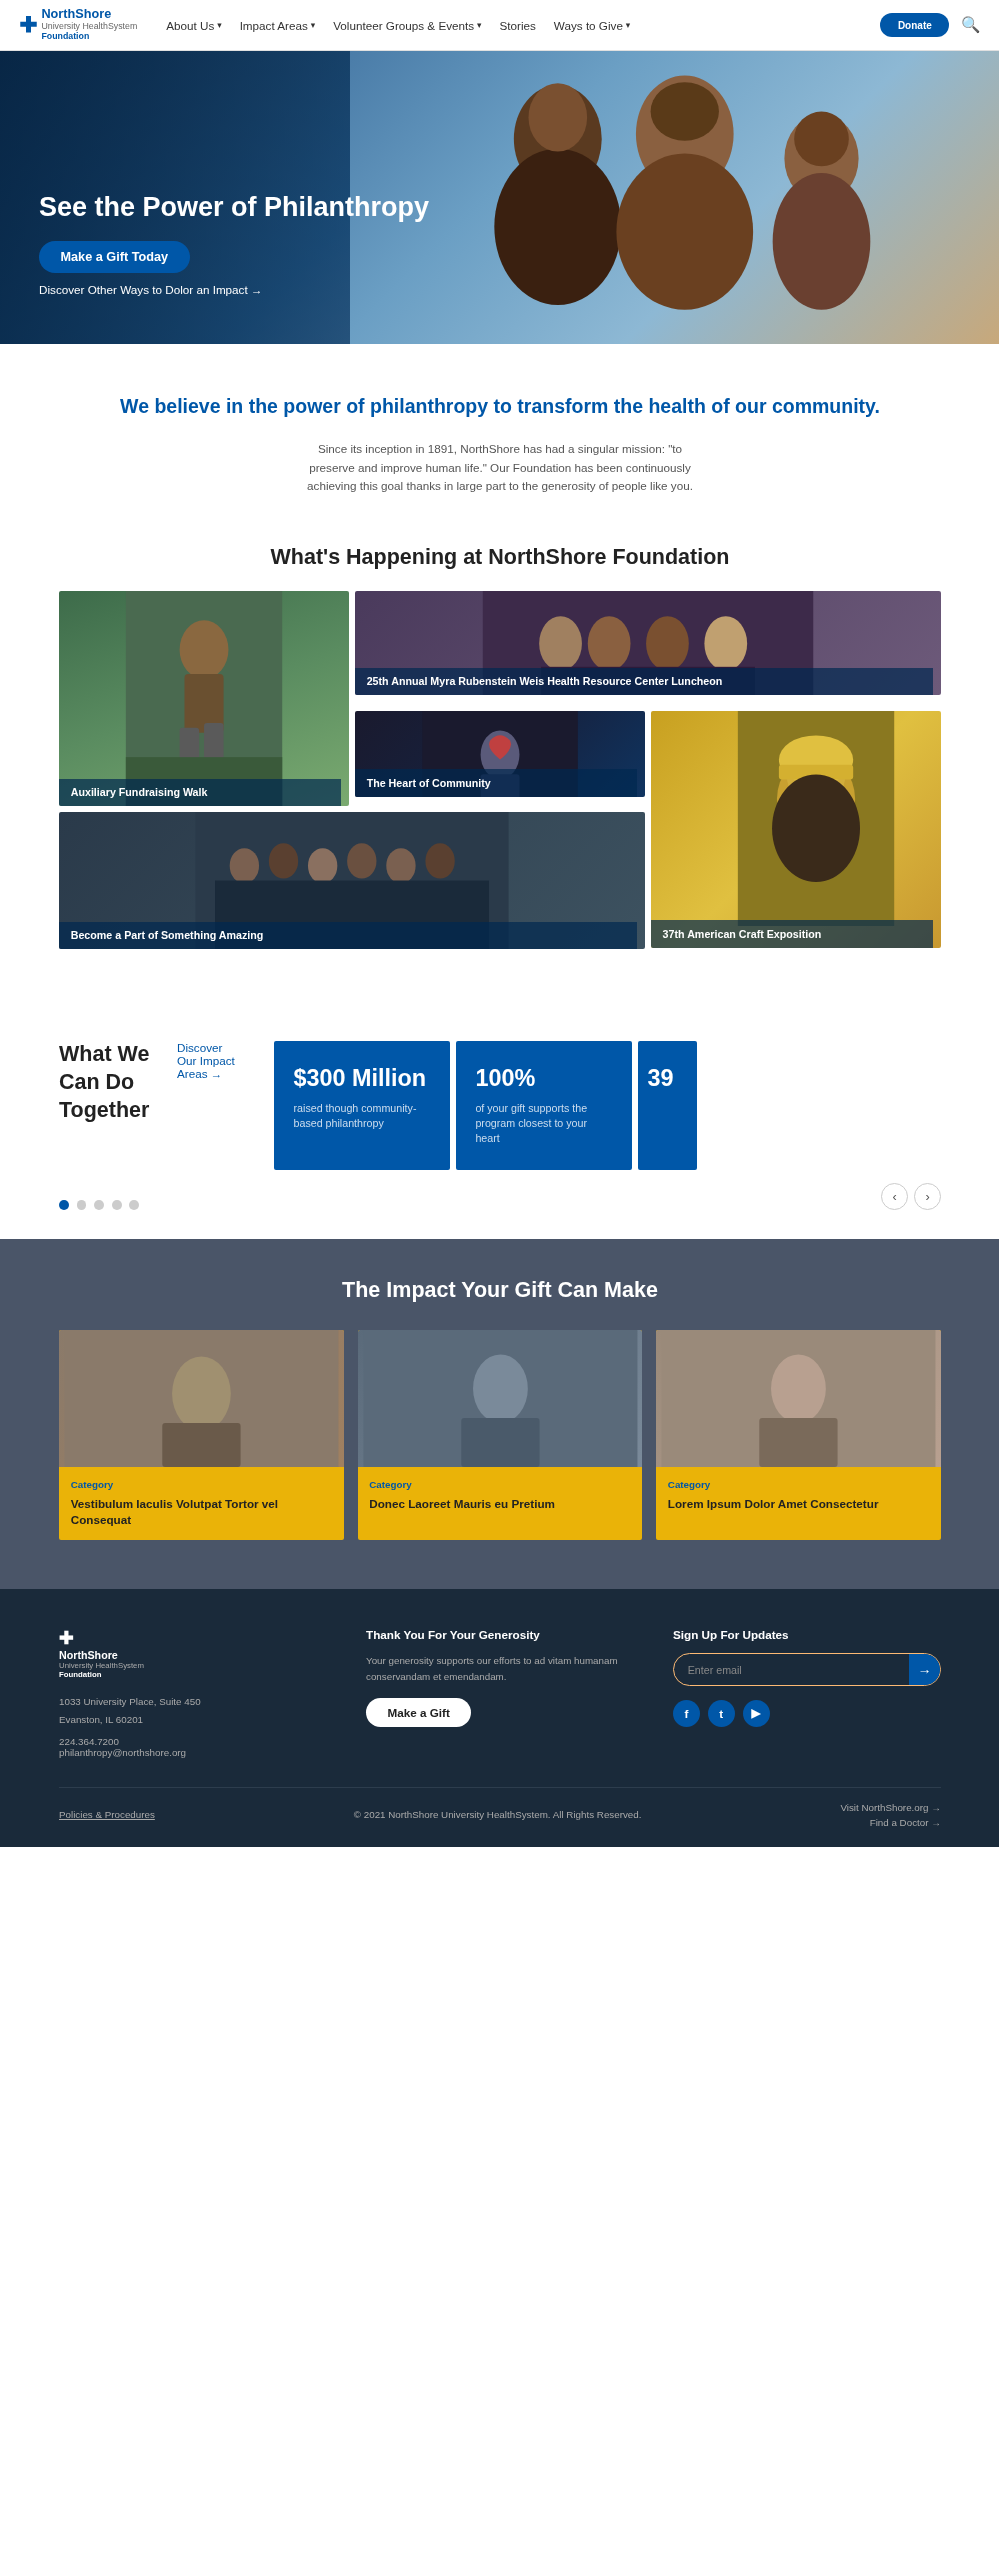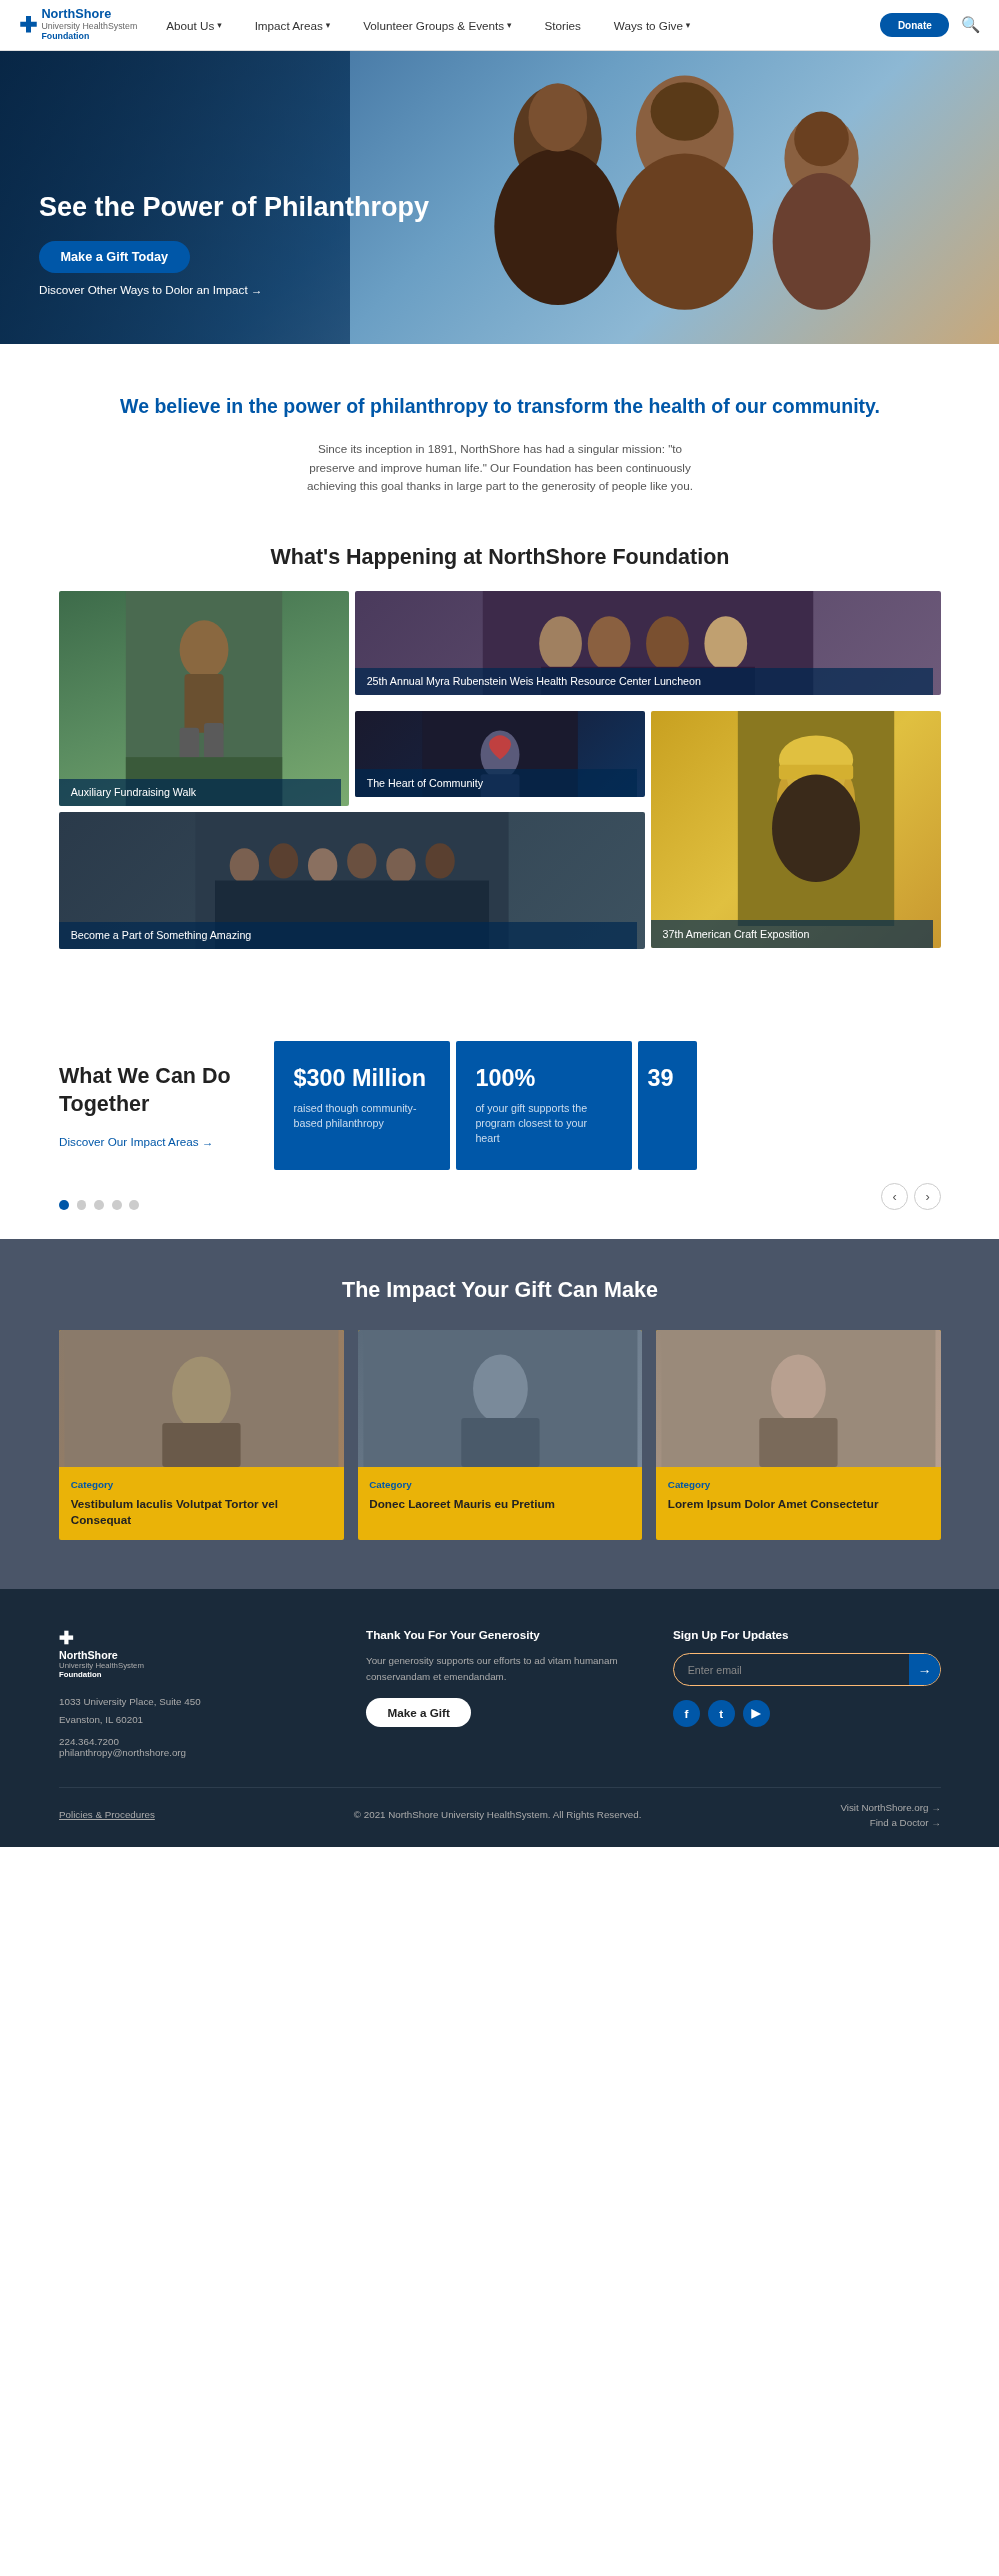--- a/index.html
+++ b/index.html
@@ -10,21 +10,21 @@
       display: flex; align-items: center;
       padding: 0 19.5px; height: 51px;
       background: #fff; border-bottom: 1px solid #e0e0e0;
     }
     .nav-logo { display: flex; align-items: center; margin-right: 29px; }
     .nav-logo-cross { color: #0057a8; font-size: 21.5px; font-weight: bold; margin-right: 3.9px; }
     .nav-logo-text { line-height: 1.1; }
     .nav-logo-text .northshore { color: #0057a8; font-size: 12.7px; font-weight: bold; }
     .nav-logo-text .uhs { color: #666; font-size: 8.8px; }
     .nav-logo-text .foundation { color: #0057a8; font-size: 8.8px; font-weight: bold; }
-    .nav-links { display: flex; align-items: center; gap: 33px; flex: 1; }
+    .nav-links { display: flex; align-items: center; gap: 18px; flex: 1; }
     .nav-link {
       font-size: 11.7px; color: #333; text-decoration: none; cursor: pointer;
       display: flex; align-items: center; gap: 2.9px;
     }
     .nav-chevron { font-size: 8.8px; }
     .nav-donate-btn {
       background: #0057a8; color: #fff; border: none; border-radius: 19.5px;
       padding: 6.8px 17.6px; font-size: 10px; cursor: pointer; font-weight: bold;
     }
     .nav-search { margin-left: 11.7px; cursor: pointer; font-size: 15.6px; color: #333; }
@@ -62,32 +62,32 @@
     .happening-title { text-align: center; font-size: 21.5px; font-weight: bold; color: #222; margin-bottom: 21.5px; }
     .happening-grid { display: grid; grid-template-columns: 1fr 1fr 1fr; grid-template-rows: auto auto auto; gap: 5.9px; }
     .grid-item {
       position: relative; overflow: hidden; border-radius: 2px;
       background: #666;
     }
     .grid-item-tall { grid-row: span 2; }
     .grid-label {
       position: absolute; bottom: 0; left: 0; right: 8px;
       background: rgba(0,40,80,0.7); color: #fff;
-      padding: 7.8px 11.7px; font-size: 10.7px; font-weight: normal;
+      padding: 7.8px 11.7px; font-size: 10.7px; font-weight: bold;
     }
     .gi-aux { background: linear-gradient(160deg, #3d6b4a 0%, #5a8c60 50%, #7aaa70 100%); height: 215px; }
     .gi-luncheon { background: linear-gradient(135deg, #4a3a5c 0%, #6d5a7a 100%); height: 104px; }
     .gi-heart { background: linear-gradient(135deg, #1a1a2e 0%, #16213e 50%, #0f3460 100%); height: 86px; }
     .gi-craft { background: linear-gradient(135deg, #c8a020 0%, #e0c040 50%, #c89830 100%); height: 237px; padding-left: 40px; }
     .gi-amazing { background: linear-gradient(135deg, #2a3a4a 0%, #3d5260 100%); height: 137px; }
 
     
     .together-section { padding: 49px 59px 29px; }
     .together-inner { display: flex; align-items: stretch; gap: 0; }
-    .together-text { flex: 0 0 215px; padding-right: 29px; display: flex; flex-direction: column; justify-content: center; }
+    .together-text { flex: 0 0 215px; padding-right: 29px; display: flex; flex-direction: row; justify-content: center; }
     .together-heading { font-size: 21.5px; font-weight: bold; color: #222; line-height: 1.3; margin-bottom: 15.6px; }
     .together-link { color: #0057a8; font-size: 11.7px; cursor: pointer; }
     .stats-carousel { display: flex; gap: 5.9px; flex: 1; overflow: hidden; }
     .stat-card {
       flex: 0 0 176px; background: #0057a8; color: #fff;
       padding: 23.4px 19.5px; border-radius: 2px;
     }
     .stat-card:first-child { background: #0057a8; }
     .stat-value { font-size: 23.4px; font-weight: bold; margin-bottom: 9.8px; }
     .stat-desc { font-size: 10.7px; line-height: 1.4; color: #cde; }

